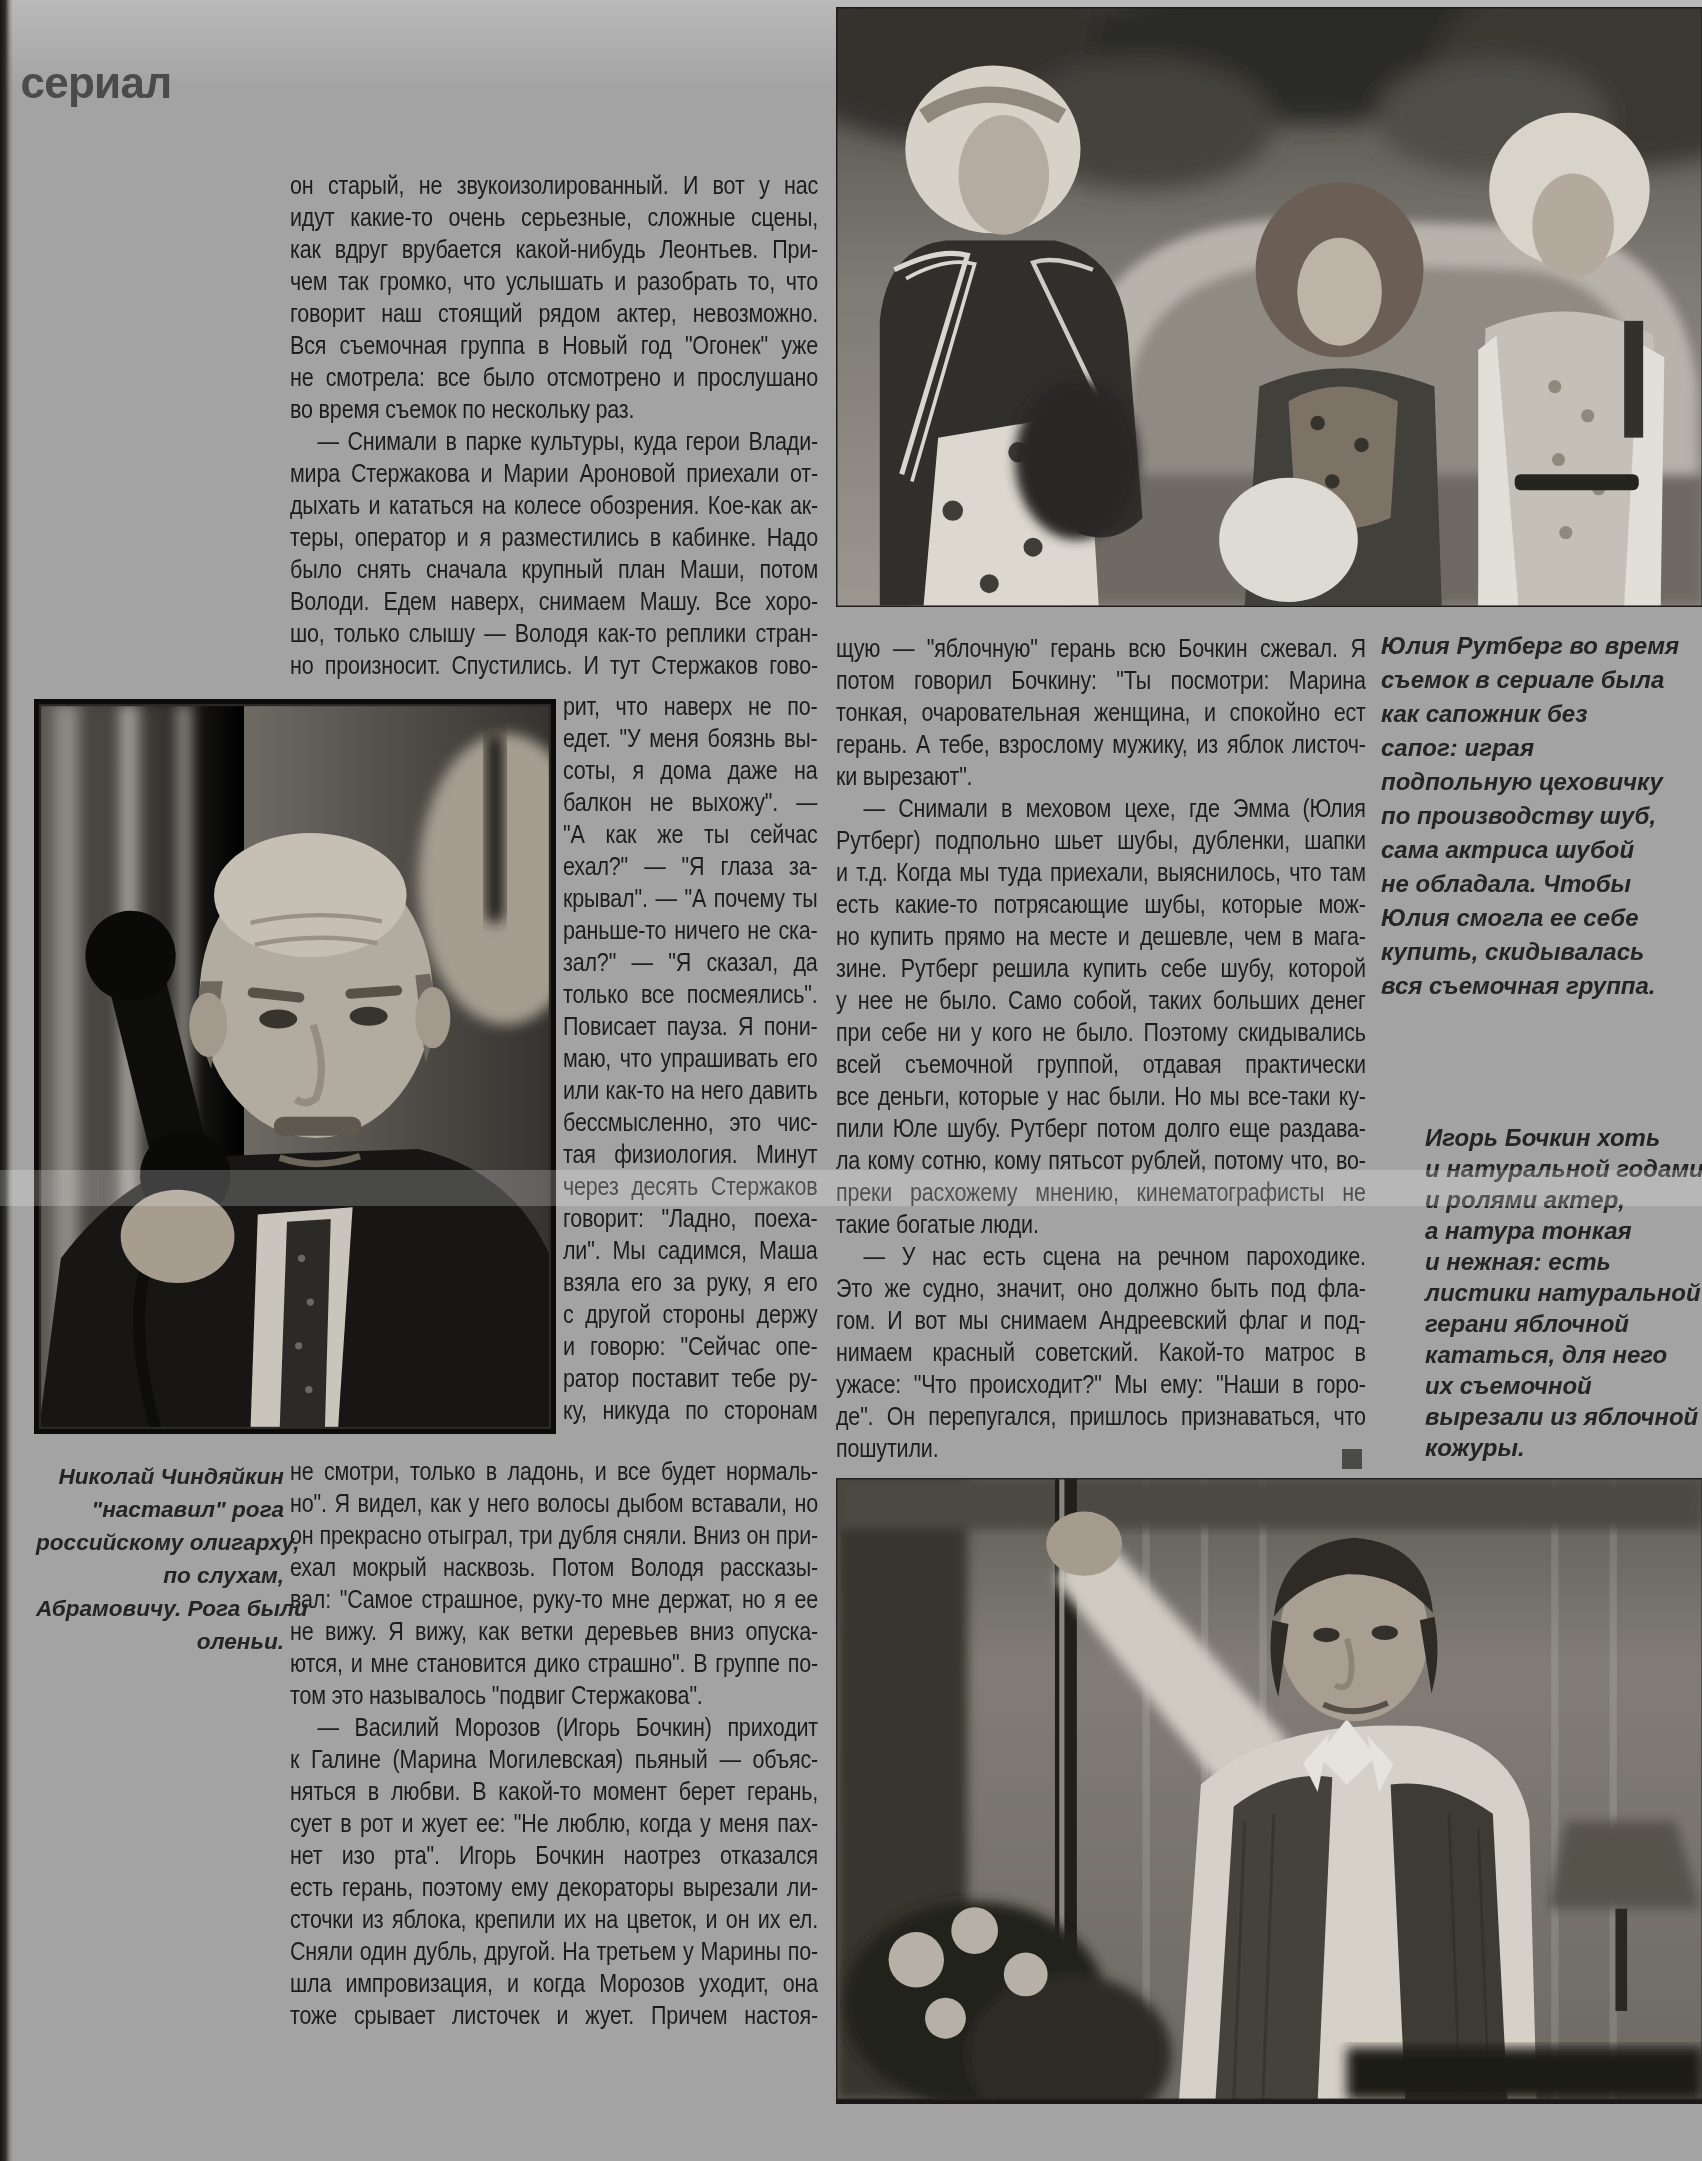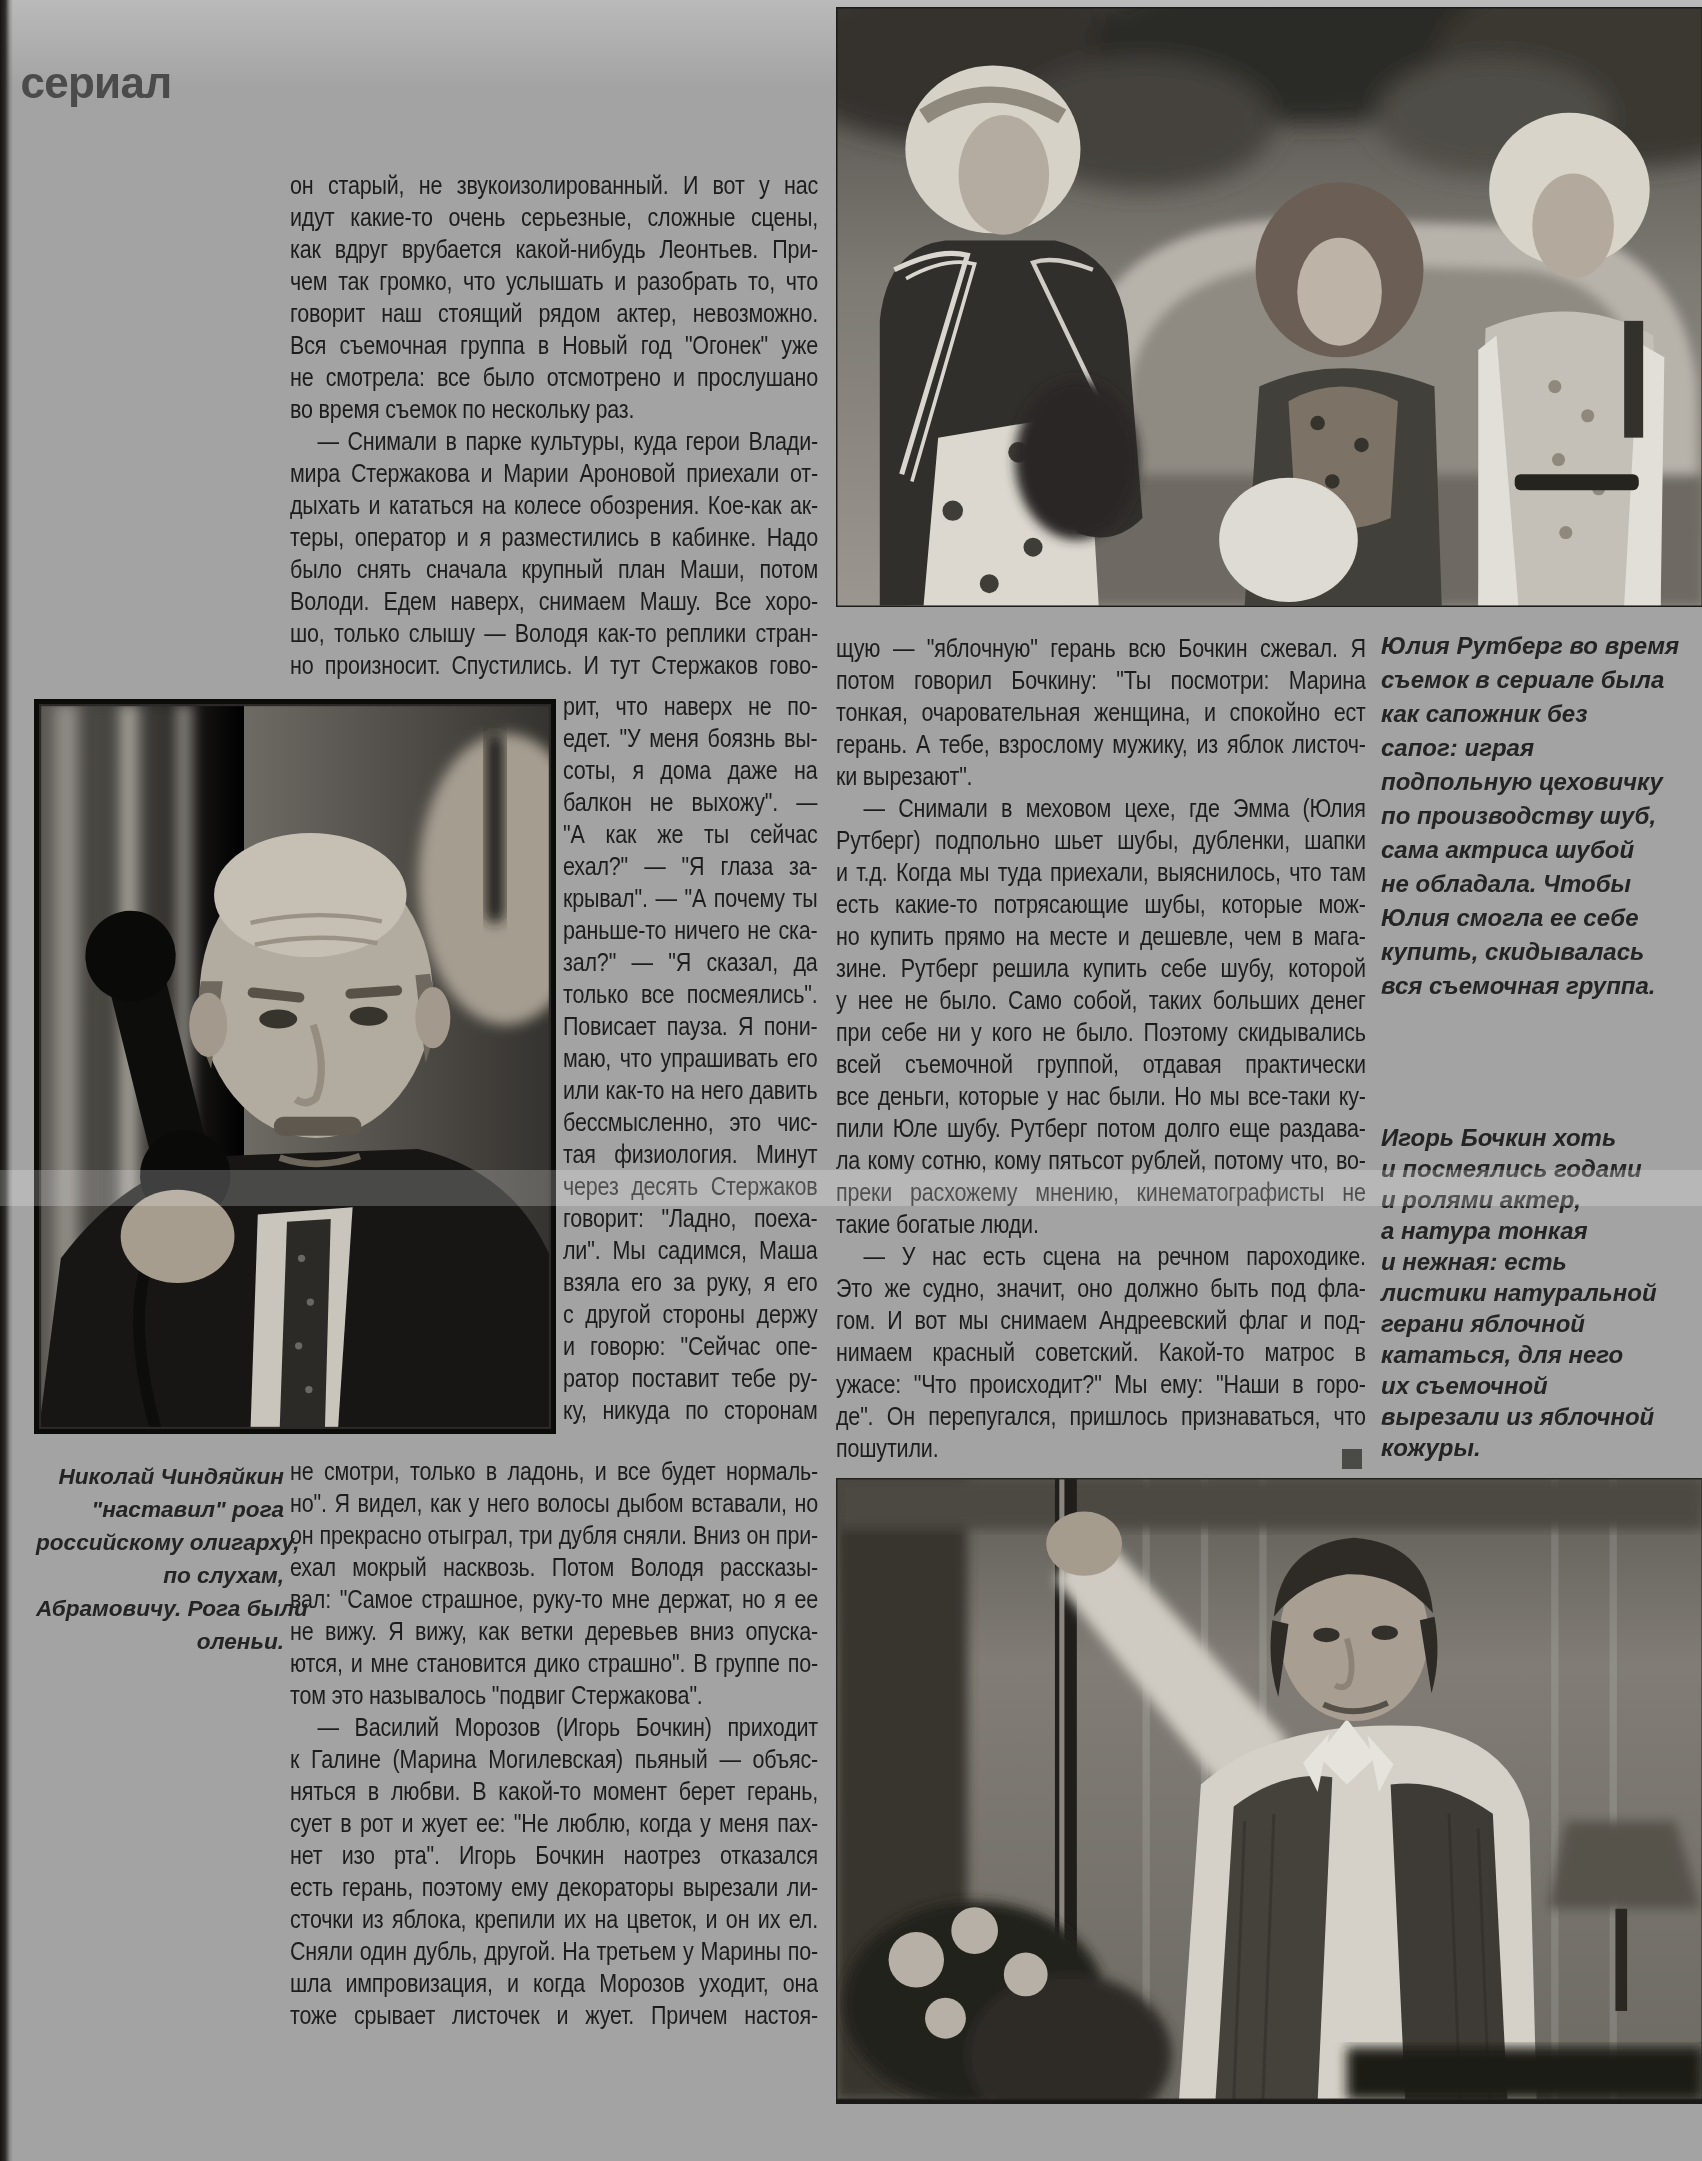--- a/index.html
+++ b/index.html
@@ -32,21 +32,21 @@
   #col2 .ln{height:32px;}
 
   
   .cap{position:absolute;font-weight:bold;font-style:italic;color:#242424;}
   .cap .ln{overflow:visible;white-space:nowrap;}
   #cap-left{left:36px;top:1460px;width:248px;text-align:right;font-size:22.6px;line-height:33px;}
   #cap-left .ln{height:33px;}
   #cap-rt{left:1381px;top:629px;width:318px;text-align:left;font-size:24px;line-height:34px;}
   #cap-rt .ln{height:34px;}
   #cap-rb{left:1381px;top:1122px;width:318px;text-align:left;font-size:24px;line-height:31px;}
-  #cap-rb .ln{height:31px;}
+  #cap-rb .ln{height:31px;margin-left:44px;}
 
   
   .photo{position:absolute;overflow:hidden;background:#8b8781;}
   #photo-top{left:836px;top:7.3px;width:867px;height:600px;box-shadow:0 0 0 1.5px #d6d4cf inset;}
   #photo-left{left:34px;top:699px;width:512px;height:725px;border:5.8px solid #0b0b0a;}
   #photo-bottom{left:836px;top:1478px;width:867px;height:622px;border-bottom:4.4px solid #1a1918;}
   .photo svg{display:block;width:100%;height:100%;}
 
   
   .endmark{position:absolute;left:1342px;top:1449px;width:20.4px;height:20.4px;background:#4a4a47;}
@@ -322,21 +322,21 @@
   <div class="cap" id="cap-left">
       <div class="ln">Николай Чиндяйкин</div>
       <div class="ln">"наставил" рога</div>
       <div class="ln">российскому олигарху,</div>
       <div class="ln">по слухам,</div>
       <div class="ln">Абрамовичу. Рога были</div>
       <div class="ln">оленьи.</div>
     </div>
   <div class="cap" id="cap-rb">
       <div class="ln">Игорь Бочкин хоть</div>
-      <div class="ln">и посмеялись годами</div>
+      <div class="ln">и натуральной годами</div>
       <div class="ln">и ролями актер,</div>
       <div class="ln">а натура тонкая</div>
       <div class="ln">и нежная: есть</div>
       <div class="ln">листики натуральной</div>
       <div class="ln">герани яблочной</div>
       <div class="ln">кататься, для него</div>
       <div class="ln">их съемочной</div>
       <div class="ln">вырезали из яблочной</div>
       <div class="ln">кожуры.</div>
     </div>

